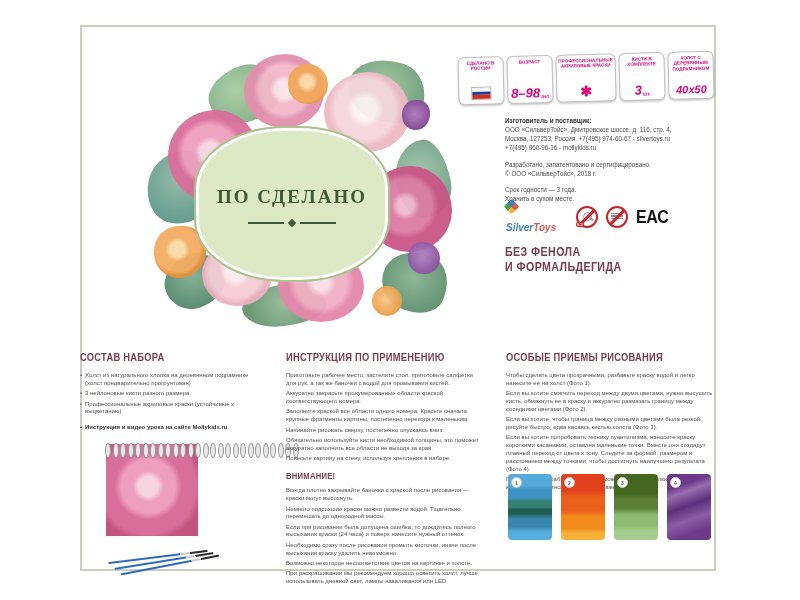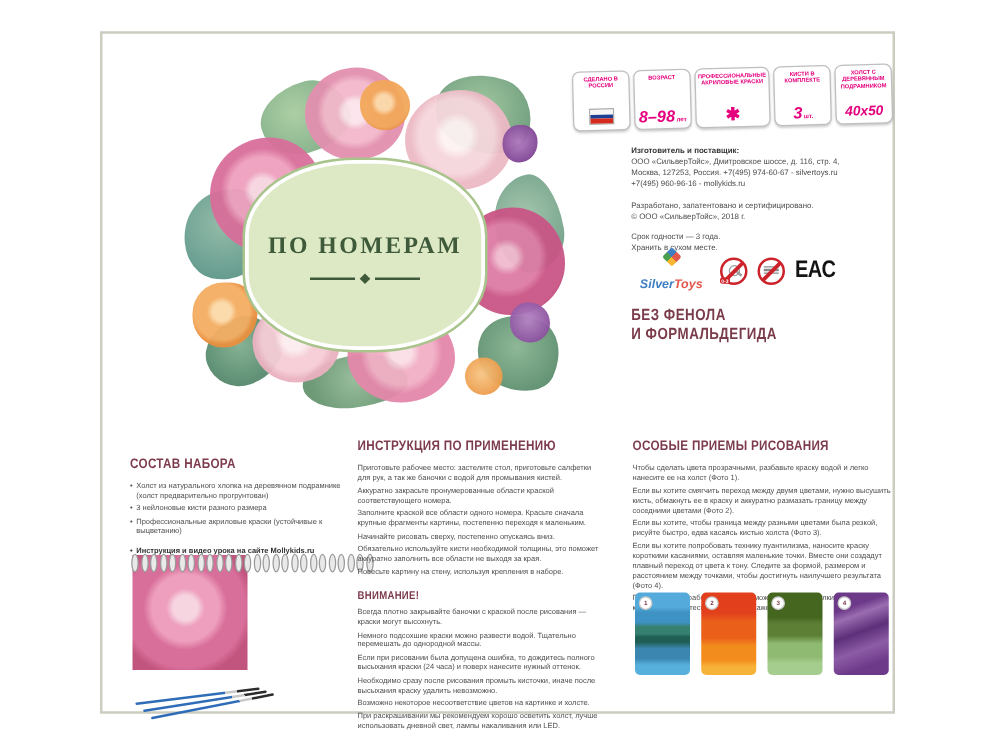--- a/index.html
+++ b/index.html
@@ -50,41 +50,41 @@
   .flag .w{background:#f5f5f5;} .flag .b{background:#1c3f94;} .flag .r{background:#d52b1e;}
   .splat{font-size:14px;color:#e5007d;line-height:1;font-weight:bold;}
 
   
   .mfr{position:absolute;left:505px;top:116px;width:212px;font-size:6.3px;color:#4c4c4c;line-height:1.45;}
   .mfr .hd{font-weight:bold;color:#333;}
   .mfr p{margin:0;}
   .mfr .gap{height:7px;}
 
   .logo-row{position:absolute;left:506px;top:197px;width:170px;height:40px;display:flex;align-items:center;gap:8px;}
-  .stlogo{position:relative;width:62px;text-align:center;}
+  .stlogo{position:relative;width:62px;}
   .stlogo .gem{display:inline-block;width:11px;height:11px;transform:rotate(45deg);background:conic-gradient(#e2574c 0 25%,#f5b52e 0 50%,#4a9e4f 0 75%,#3f7fc1 0);border-radius:2px;margin-bottom:1px;}
   .stlogo .wrd{font-style:italic;font-weight:bold;font-size:10px;line-height:1;}
   .stlogo .w1{color:#3f7fc1;} .stlogo .w2{color:#e2574c;}
   .prohib{position:relative;width:22px;height:22px;border:2.5px solid #cc2229;border-radius:50%;box-sizing:border-box;background:#fff;}
   .prohib::after{content:"";position:absolute;left:-1px;top:8px;width:20px;height:2.5px;background:#cc2229;transform:rotate(-45deg);}
   .prohib .age{position:absolute;left:-2px;bottom:-1px;background:#cc2229;color:#fff;font-size:4px;font-weight:bold;padding:0 1px;border-radius:2px;z-index:2;}
   .prohib .rattle{position:absolute;left:5px;top:4px;width:7px;height:7px;border:1px solid #9a9a9a;border-radius:50%;}
   .prohib .rattle::after{content:"";position:absolute;left:5px;top:5px;width:5px;height:1.5px;background:#9a9a9a;transform:rotate(40deg);}
   .prohib .txt{position:absolute;left:3px;top:5px;width:12px;}
   .prohib .txt i{display:block;height:1.2px;background:#8a8a8a;margin-bottom:1.3px;}
   .eac{font-weight:900;font-size:16px;letter-spacing:-0.5px;color:#141414;transform:scaleY(1.2);font-family:"Liberation Sans",sans-serif;}
 
   .nophenol{position:absolute;left:505px;top:245px;color:#7a3b4a;font-weight:bold;font-size:13px;line-height:1.15;letter-spacing:.5px;transform:scaleX(.82);transform-origin:left top;}
 
   
   .col{position:absolute;top:350px;font-size:6px;line-height:1.3;color:#4f4f4f;}
   .col h3{margin:0 0 8px 0;font-size:11px;color:#7d3c4e;font-weight:bold;letter-spacing:.3px;transform:scaleX(.85);transform-origin:left;white-space:nowrap;}
   .col h4{margin:8px 0 5px 0;font-size:9px;color:#7d3c4e;font-weight:bold;letter-spacing:.3px;transform:scaleX(.85);transform-origin:left;}
   .col p{margin:0 0 2.5px 0;}
-  .col-1{left:104px;width:182px;margin-top:14px;}
+  .col-1{left:80px;width:182px;}
   .col-2{left:286px;width:196px;}
   .col-3{left:506px;width:208px;}
   .bullets p{padding-left:5px;position:relative;}
   .bullets p::before{content:"•";position:absolute;left:0;top:0;}
   .note{font-weight:bold;color:#333;margin-top:8px !important;padding-left:5px;position:relative;}
   .note::before{content:"•";position:absolute;left:0;top:0;}
 
   
   .kit{position:absolute;left:106px;top:444px;width:165px;height:80px;}
   .potrow{display:flex;gap:3.5px;}
@@ -123,21 +123,21 @@
   <span class="blob rose r4"></span>
   <span class="blob rose r5"></span>
   <span class="blob rose r6"></span>
   <span class="blob o1"></span>
   <span class="blob o2"></span>
   <span class="blob p1"></span>
   <span class="blob p2"></span>
   <span class="blob o3"></span>
 
   <div class="title-badge">
-    <div class="t2">ПО НОМЕРАМ</div>
+    <div class="t2">ПО СДЕЛАНО</div>
     <div class="divider">
       <span class="ln"></span>
         <span class="dm"></span>
         <span class="ln"></span>
     </div>
   </div>
 </div>
 
 <div class="badge-strip">
   <div class="pbadge">

